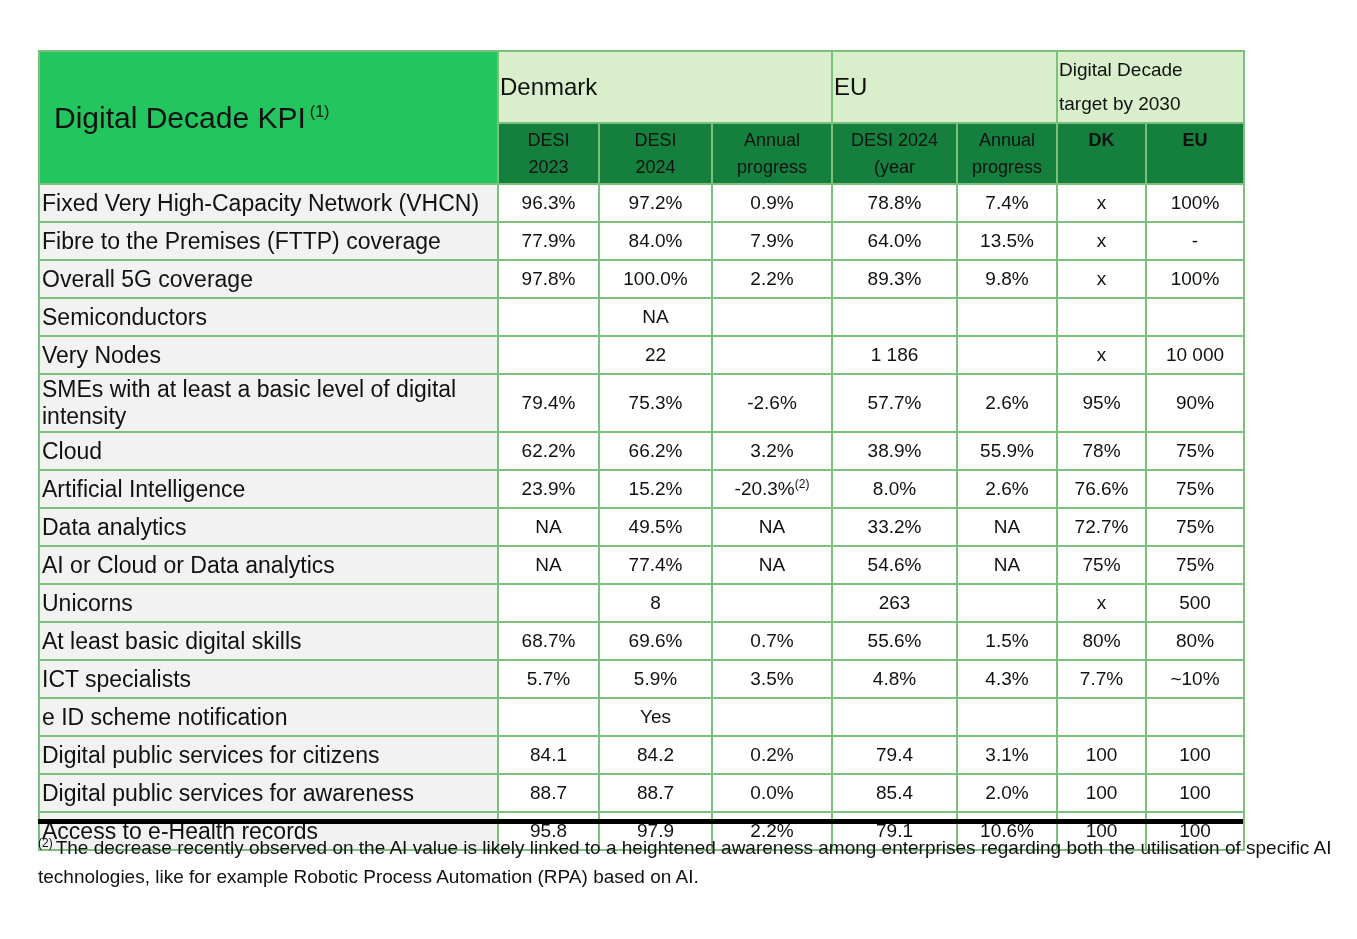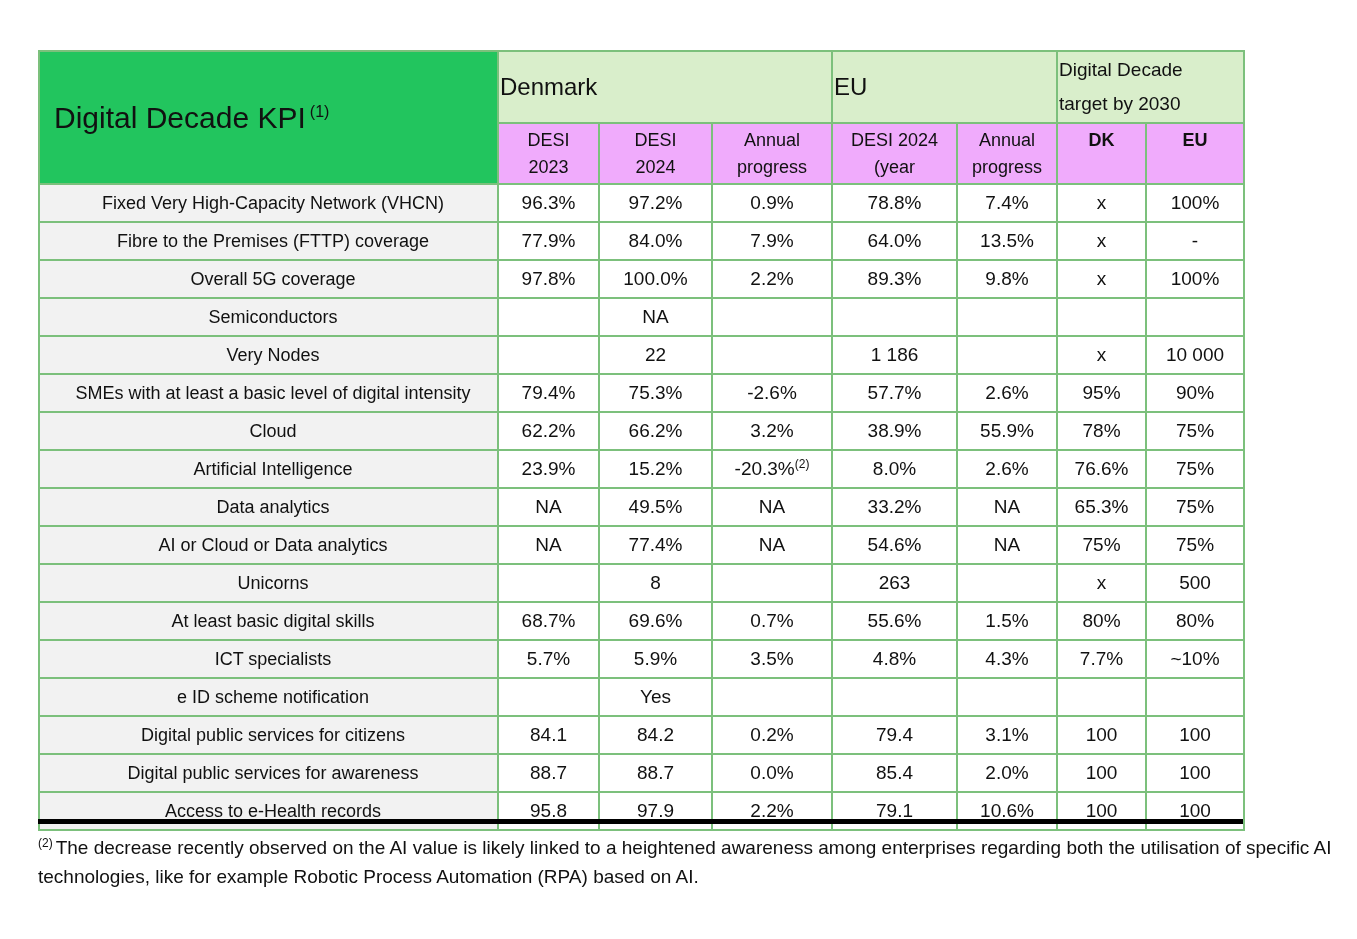--- a/index.html
+++ b/index.html
@@ -47,42 +47,42 @@
     font-size: 24px;
     text-align: left;
     vertical-align: middle;
     height: 65px;
   }
   .group-head.small {
     font-size: 19px;
     line-height: 34px;
   }
   tr.subheads th {
-    background: #f0abfc;
+    background: #15803d;
     font-weight: 400;
     font-size: 18px;
     line-height: 27px;
     text-align: center;
     vertical-align: top;
     padding-top: 3px;
     height: 55px;
     white-space: pre-line;
   }
   tr.subheads th.bold {
     font-weight: 700;
   }
   tbody tr {
     height: 38px;
   }
   td.row-label {
     background: #f2f2f2;
-    text-align: center;
+    text-align: left;
     vertical-align: middle;
-    font-size: 18px;
-    padding-left: 10px;
+    font-size: 23px;
+    padding-left: 2px;
   }
   td.cell {
     background: #ffffff;
     text-align: center;
     vertical-align: middle;
     font-size: 19px;
   }
   td.cell sup {
     font-size: 12px;
   }
@@ -232,21 +232,21 @@
           <td class="cell">76.6%</td>
           <td class="cell">75%</td>
         </tr>
         <tr>
           <td class="row-label">Data analytics</td>
           <td class="cell">NA</td>
           <td class="cell">49.5%</td>
           <td class="cell">NA</td>
           <td class="cell">33.2%</td>
           <td class="cell">NA</td>
-          <td class="cell">65.3%</td>
+          <td class="cell">72.7%</td>
           <td class="cell">75%</td>
         </tr>
         <tr>
           <td class="row-label">AI or Cloud or Data analytics</td>
           <td class="cell">NA</td>
           <td class="cell">77.4%</td>
           <td class="cell">NA</td>
           <td class="cell">54.6%</td>
           <td class="cell">NA</td>
           <td class="cell">75%</td>

